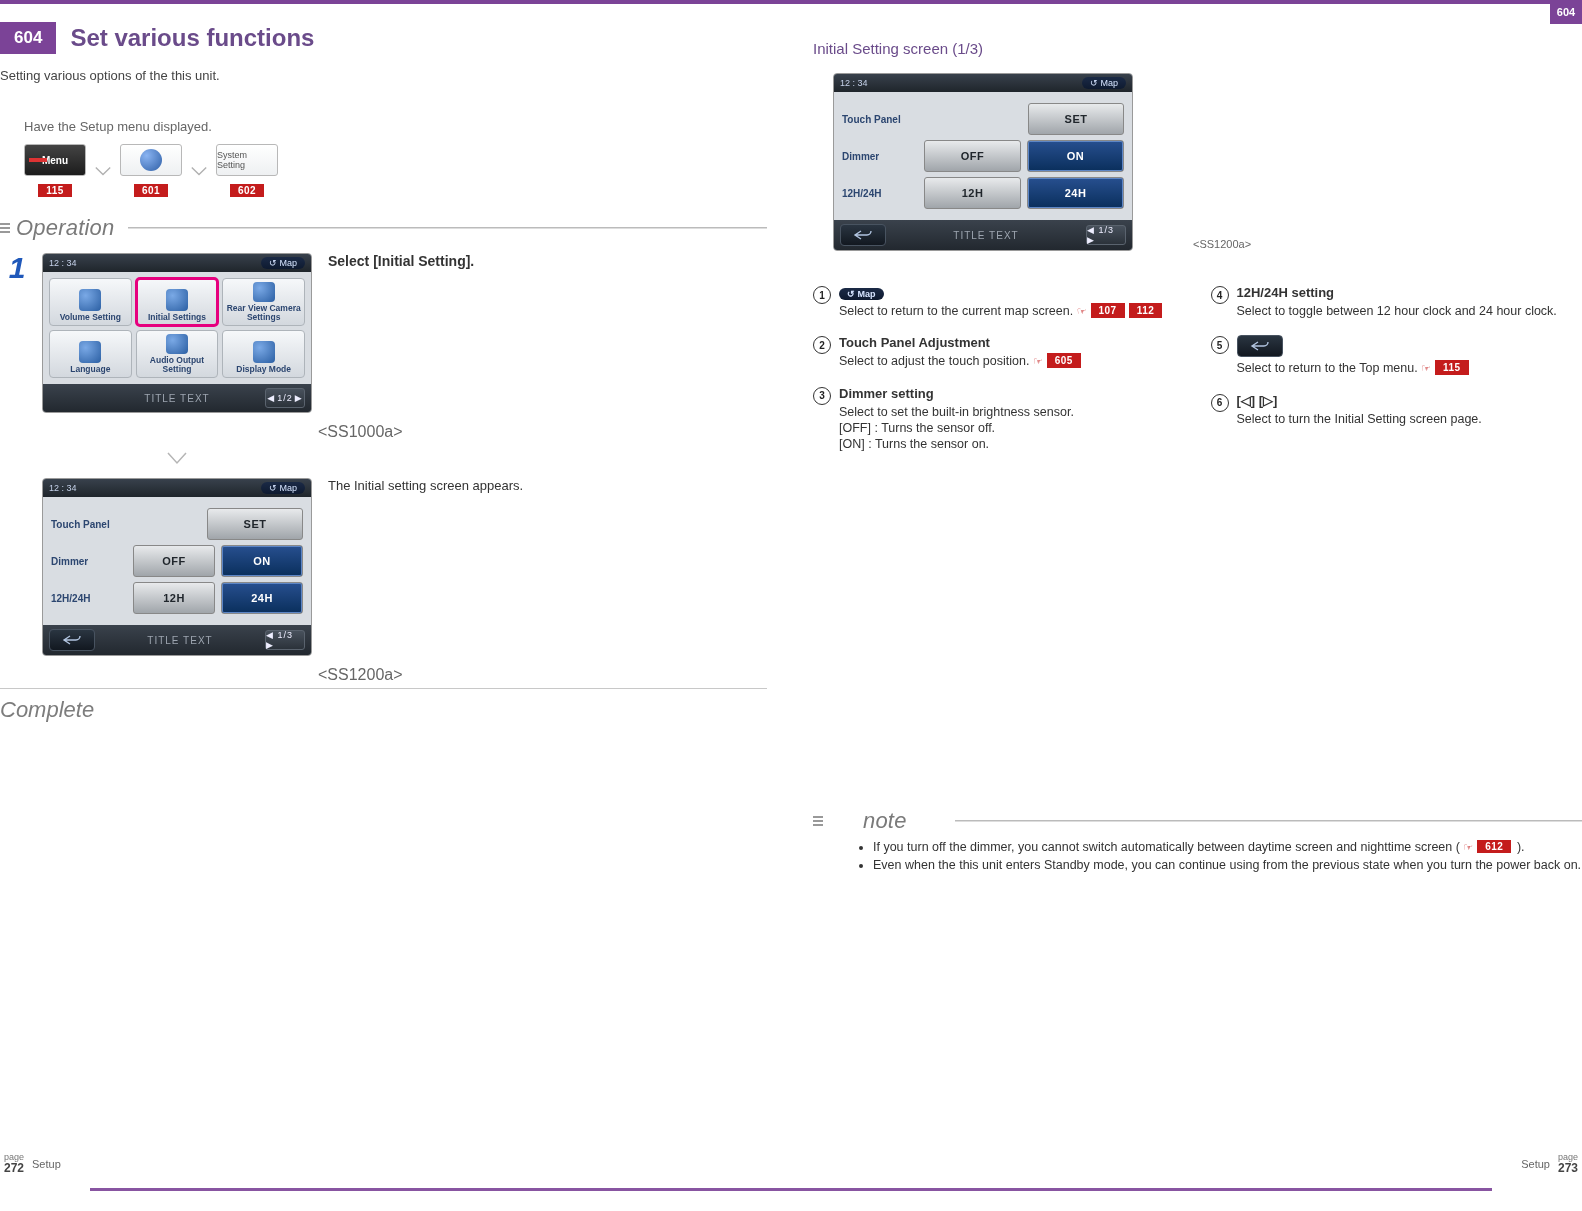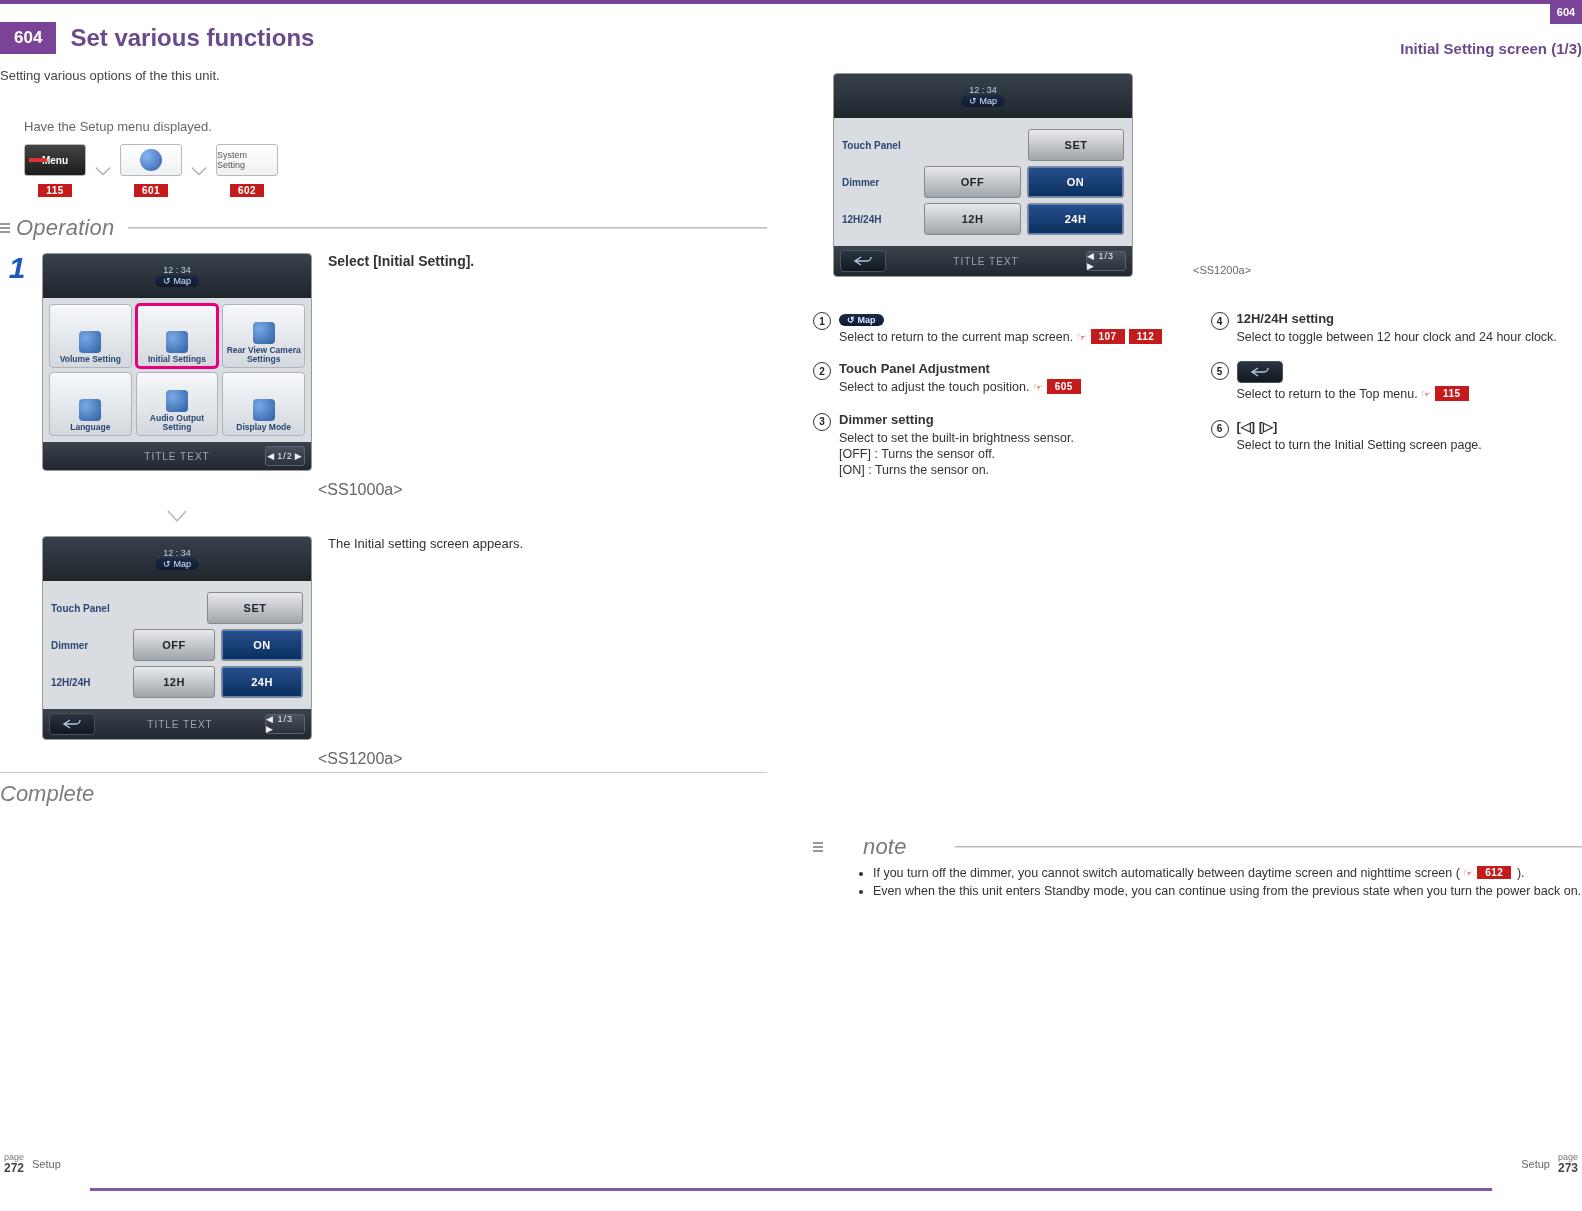--- a/index.html
+++ b/index.html
@@ -100,34 +100,33 @@
   }
   .step-col { display:flex; flex-direction:column; gap:10px; flex:1; }
   .step-line { display:flex; gap:16px; align-items:flex-start; }
   .screen {
     width:270px; border:1px solid #9a9a9a; border-radius:4px;
     background:var(--grey-panel); font-size:10px; color:#223; position:relative;
     overflow:hidden;
   }
   .screen .sc-top {
     display:flex; justify-content:space-between; align-items:center;
-    padding:11px 6px; font-size:9px; color:#c4d0e8;
+    padding:3px 6px; font-size:9px; color:#c4d0e8;
     background:linear-gradient(#38414c,#1f252b);
-    flex-direction:column;
   }
   .map-pill {
     background:linear-gradient(#1b2a46,#0e1a30); color:#d6e4ff; border-radius:10px;
     padding:1px 8px; font-size:9px; display:inline-flex; align-items:center; gap:3px;
   }
   .map-pill::before { content:"↺"; font-size:9px; }
   .screen .sc-body { padding:6px; }
   .grid6 { display:grid; grid-template-columns:repeat(3,1fr); gap:4px; }
   .tile {
     background:linear-gradient(#f6f8fa,#d3d8de); border:1px solid #aeb4ba;
-    border-radius:4px; height:64px; display:flex; flex-direction:column;
+    border-radius:4px; height:48px; display:flex; flex-direction:column;
     align-items:center; justify-content:flex-end; padding:3px 2px;
     font-size:8.5px; font-weight:bold; color:#2c4670; text-align:center; line-height:1.05;
     position:relative;
   }
   .tile .ic { width:22px; height:22px; margin-bottom:2px; border-radius:4px;
     background:radial-gradient(circle at 30% 30%,#7aa9e6,#2a5ea2); }
   .tile.selected { outline:3px solid var(--magenta); outline-offset:-2px; }
   .sc-bot {
     background:linear-gradient(#3a424c,#22282f); color:#9da5b0; font-size:10px;
     display:flex; align-items:center; justify-content:space-between; padding:4px 6px;
@@ -162,22 +161,22 @@
     width:46px; height:22px; border-radius:4px;
     background:linear-gradient(#2a3541,#121820); border:1px solid #485360;
     display:inline-flex; align-items:center; justify-content:center; color:#b1c4df;
   }
 
   
   .complete-wrap { border-top:1px solid #c8c8c8; padding-top:8px; margin-top:4px;
     color:#7d7d7d; font-size:22px; font-style:italic; }
 
   
-  .right-title { color:var(--purple-alt); font-weight:bold; font-size:15px;
-    margin:18px 0 16px 0;text-align:right; }
+  .right-title { color:var(--purple-alt); font-weight:normal; font-size:15px;
+    margin:18px 0 16px 0; }
   .diagram-row { display:flex; align-items:flex-start; gap:12px; margin-bottom:10px; position:relative;}
   .big-screen { width:300px; position:relative; }
   .co {
     width:18px; height:18px; border:1.2px solid #333; border-radius:50%;
     display:inline-flex; align-items:center; justify-content:center;
     font-size:10px; font-weight:600; color:#222;
   }
   .right-ss-tag { font-size:11px; color:#666; }
 
   

